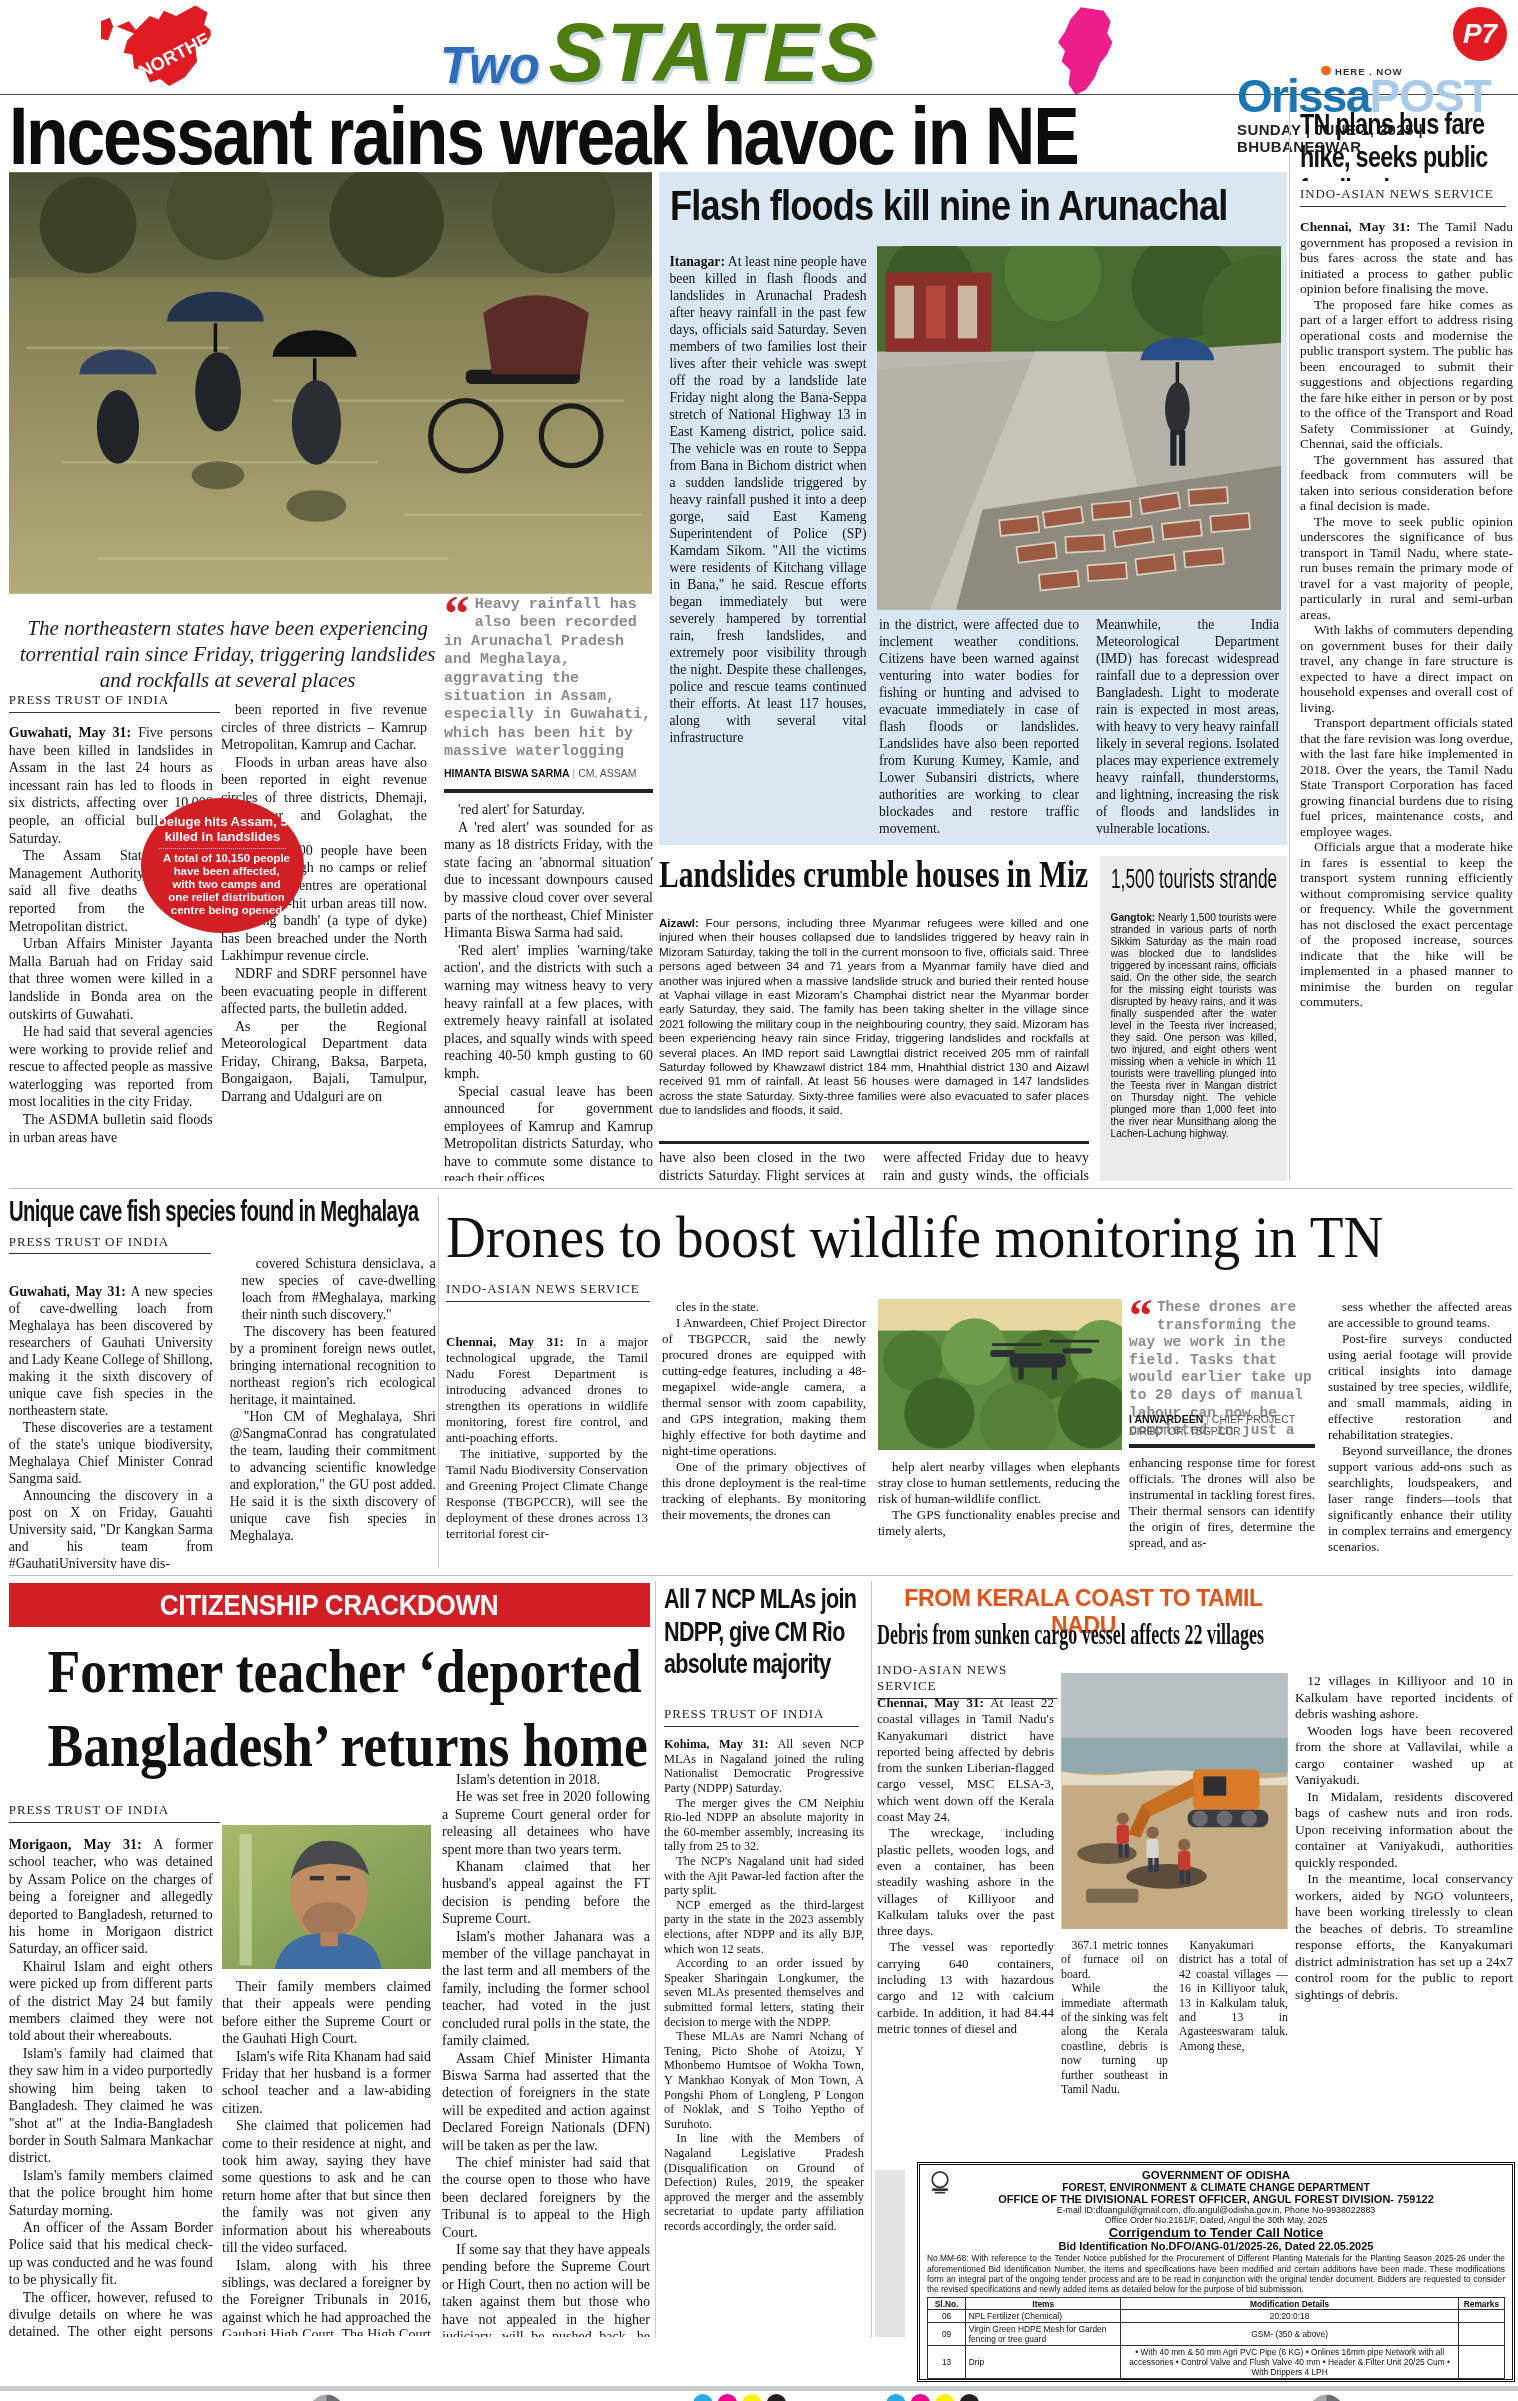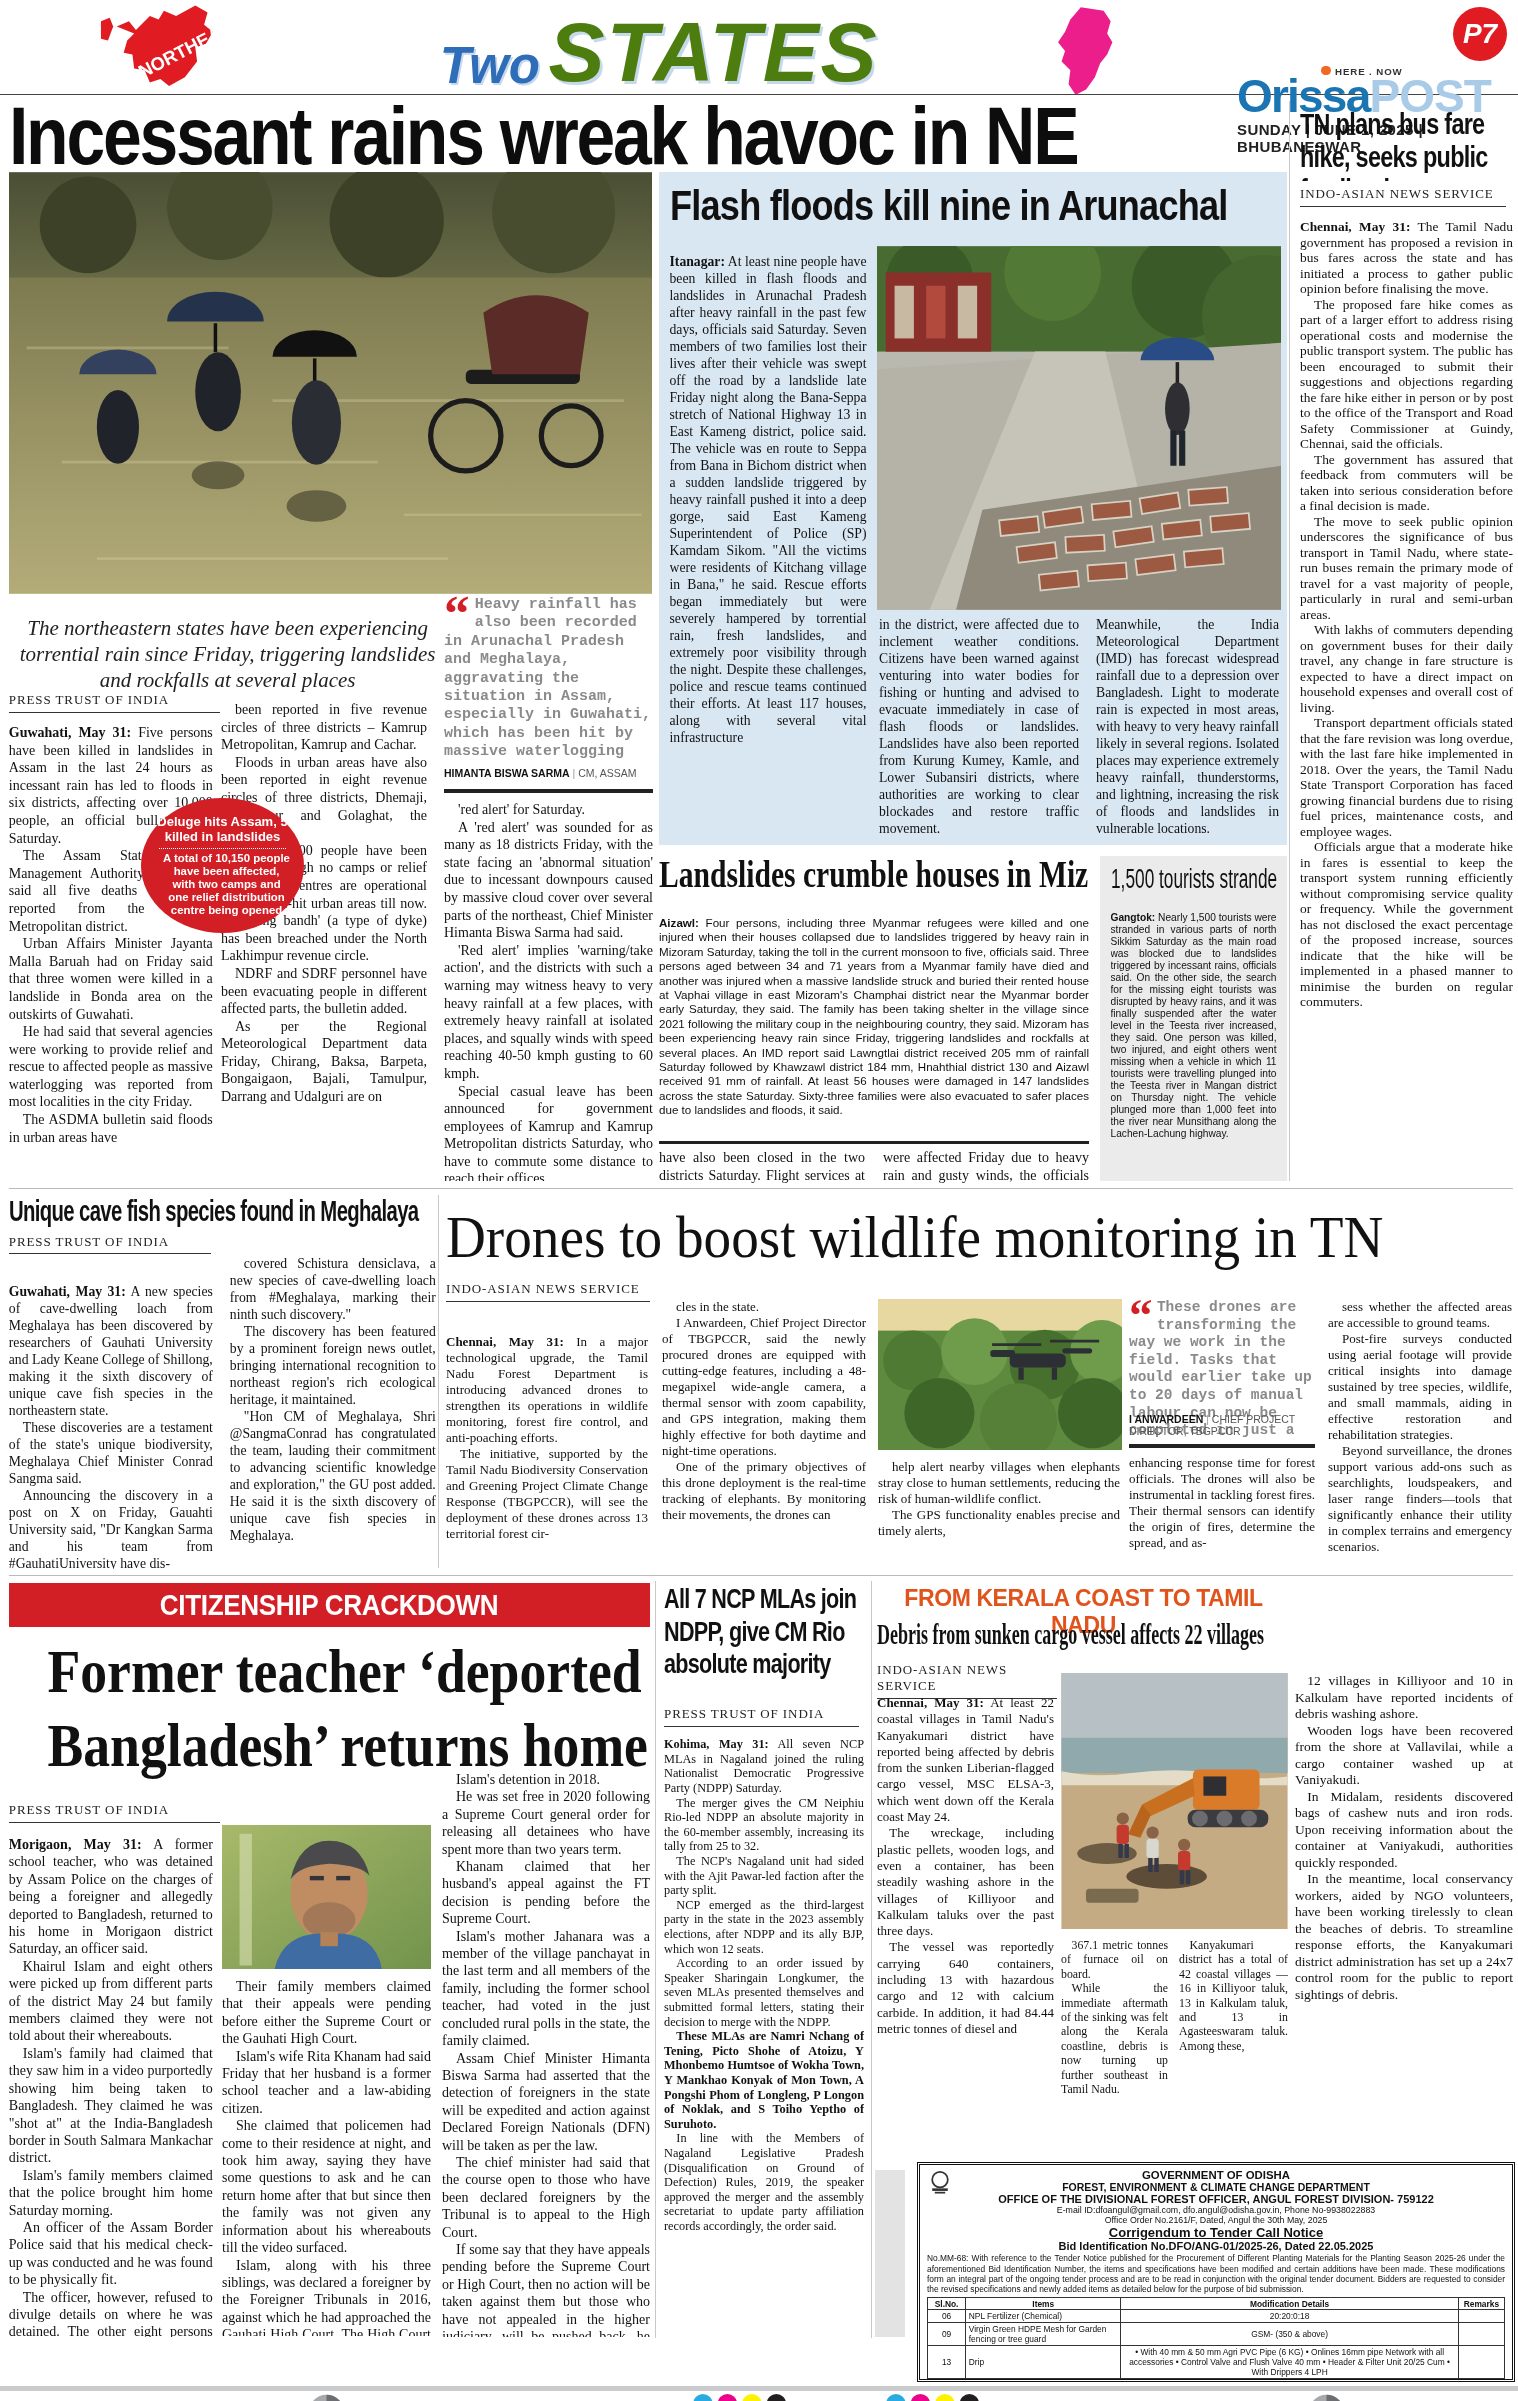--- a/index.html
+++ b/index.html
@@ -279,21 +279,21 @@
     <div class="byline" style="width:202px;margin-top:3.5px;">PRESS TRUST OF INDIA</div>
     <div class="serif-col" style="position:absolute;left:0;top:88px;width:204px;height:286px;font-size:13.7px;line-height:17px;">
       <p><b class="dateline">Guwahati, May 31:</b> <span>A new species of cave-dwelling loach from Meghalaya has been discovered by researchers of Gauhati University and Lady Keane College of Shillong, making it the sixth discovery of unique cave fish species in the northeastern state.</span></p>
       <div class="plist">
           <p style="text-indent:14px;">These discoveries are a testament of the state's unique biodiversity, Meghalaya Chief Minister Conrad Sangma said.</p>
           <p style="text-indent:14px;">Announcing the discovery in a post on X on Friday, Gauahti University said, "Dr Kangkan Sarma and his team from #GauhatiUniversity have dis-</p>
         </div>
     </div>
     <div class="serif-col" style="position:absolute;left:221px;top:60px;width:206px;height:314px;font-size:13.7px;line-height:17px;">
       <div class="plist">
-          <p style="text-indent:14px;">covered Schistura densiclava, a new species of cave-dwelling loach from #Meghalaya, marking their ninth such discovery."</p>
+          <p style="text-indent:14px;margin-left:12px;">covered Schistura densiclava, a new species of cave-dwelling loach from #Meghalaya, marking their ninth such discovery."</p>
           <p style="text-indent:14px;">The discovery has been featured by a prominent foreign news outlet, bringing international recognition to northeast region's rich ecological heritage, it maintained.</p>
           <p style="text-indent:14px;">"Hon CM of Meghalaya, Shri @SangmaConrad has congratulated the team, lauding their commitment to advancing scientific knowledge and exploration," the GU post added.  He said it is the sixth discovery of unique cave fish species in Meghalaya.</p>
         </div>
     </div>
   </div>
 
   <div class="abs vline" style="left:438px;top:1195px;height:373px;"></div>
 
   <div class="abs" style="left:446px;top:1195px;width:1066px;height:376px;overflow:hidden;">
     <div style="height:65px;overflow:hidden;margin-top:12.3px;">
@@ -430,21 +430,21 @@
       <span class="squeeze head-sans" style="font-size:27px;line-height:32.5px;transform:scaleX(.80);width:250px;">All 7 NCP MLAs join NDPP, give CM Rio absolute majority</span>
     </div>
     <div class="byline" style="width:195px;margin-top:19.3px;">PRESS TRUST OF INDIA</div>
     <div class="serif-col" style="height:580px;margin-top:10.5px;font-size:12.3px;line-height:14.6px;">
       <p><b class="dateline">Kohima, May 31:</b> <span>All seven NCP MLAs in Nagaland joined the ruling Nationalist Democratic Progressive Party (NDPP) Saturday.</span></p>
       <div class="plist">
           <p style="text-indent:12.3px;">The merger gives the CM Neiphiu Rio-led NDPP an absolute majority in the 60-member assembly, increasing its tally from 25 to 32.</p>
           <p style="text-indent:12.3px;">The NCP's Nagaland unit had sided with the Ajit Pawar-led faction after the party split.</p>
           <p style="text-indent:12.3px;">NCP emerged as the third-largest party in the state in the 2023 assembly elections, after NDPP and its ally BJP, which won 12 seats.</p>
           <p style="text-indent:12.3px;">According to an order issued by Speaker Sharingain Longkumer, the seven MLAs presented themselves and submitted formal letters, stating their decision to merge with the NDPP.</p>
-          <p style="text-indent:12.3px;font-weight:bold;">These MLAs are Namri Nchang of Tening, Picto Shohe of Atoizu, Y Mhonbemo Humtsoe of Wokha Town, Y Mankhao Konyak of Mon Town, A Pongshi Phom of Longleng, P Longon of Noklak, and S Toiho Yeptho of Suruhoto.</p>
+          <p style="text-indent:12.3px;">These MLAs are Namri Nchang of Tening, Picto Shohe of Atoizu, Y Mhonbemo Humtsoe of Wokha Town, Y Mankhao Konyak of Mon Town, A Pongshi Phom of Longleng, P Longon of Noklak, and S Toiho Yeptho of Suruhoto.</p>
           <p style="text-indent:12.3px;">In line with the Members of Nagaland Legislative Pradesh (Disqualification on Ground of Defection) Rules, 2019, the speaker approved the merger and the assembly secretariat to update party affiliation records accordingly, the order said.</p>
         </div>
     </div>
   </div>
 
   <div class="abs" style="left:877px;top:1585px;width:413px;text-align:center;font-family:'Liberation Sans',sans-serif;font-weight:bold;font-size:23px;color:#e0541c;letter-spacing:-0.4px;">FROM KERALA COAST TO TAMIL NADU</div>
   <div class="abs" style="left:877px;top:1616px;width:413px;height:39px;overflow:hidden;">
     <span class="squeeze head-serif nowrap" style="font-weight:bold;font-size:30px;line-height:35px;transform:scaleX(.60);">Debris from sunken cargo vessel affects 22 villages</span>
   </div>
   <div class="abs byline" style="left:877px;top:1662px;width:180px;">INDO-ASIAN NEWS SERVICE</div>

